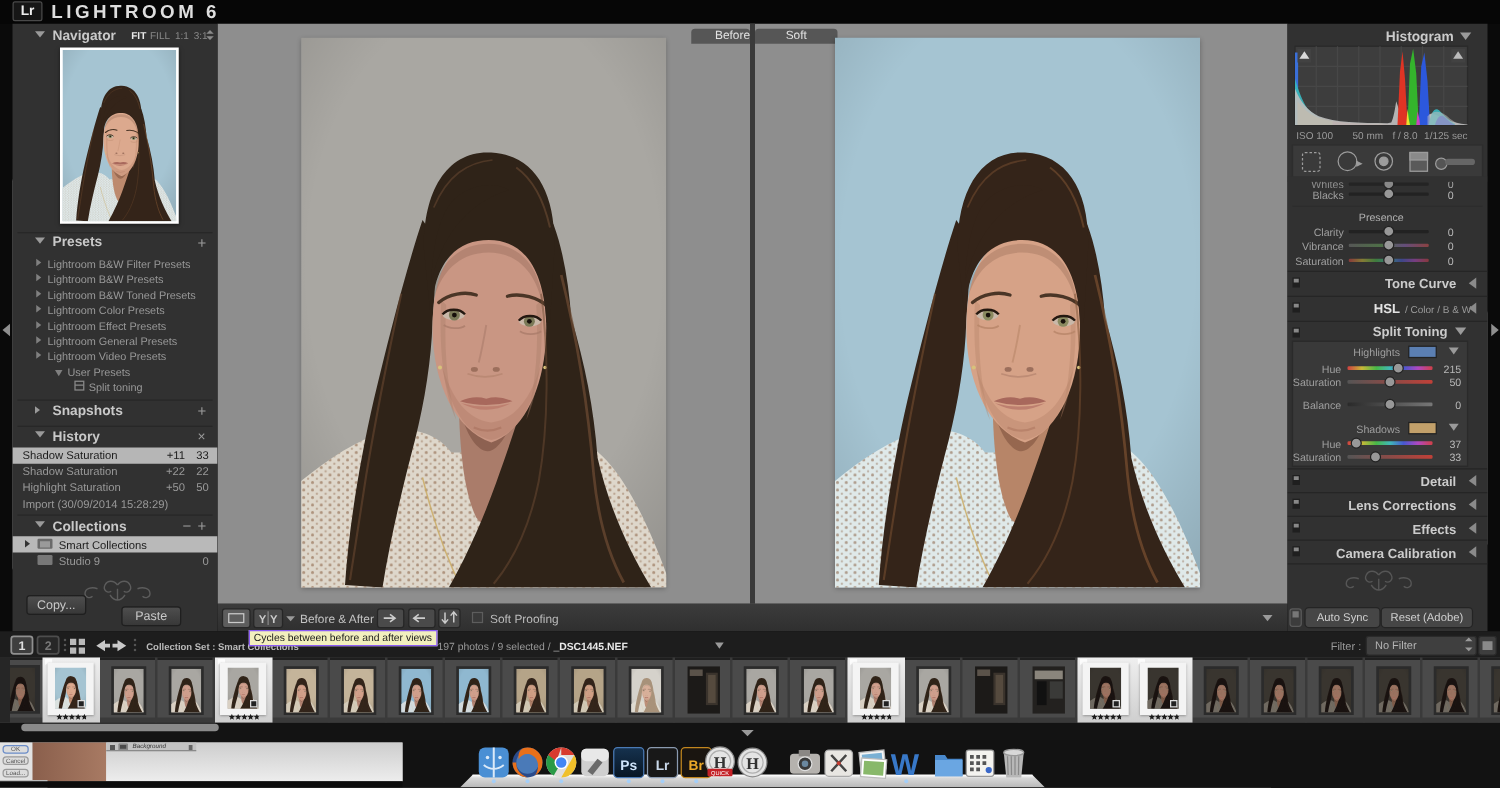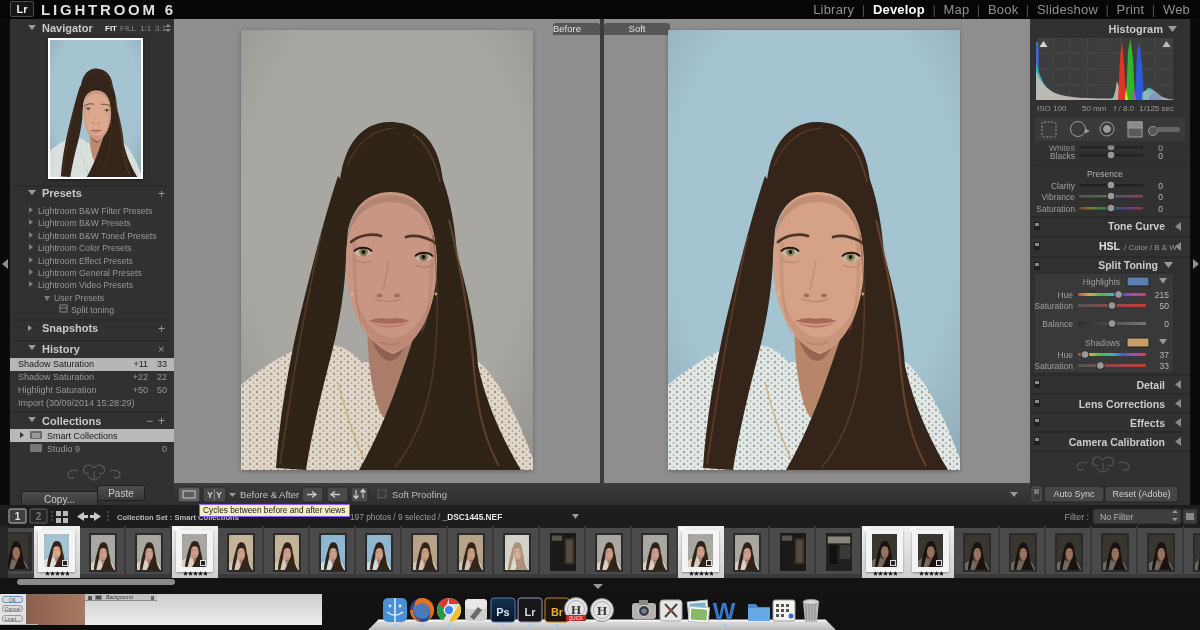--- a/index.html
+++ b/index.html
@@ -33,21 +33,20 @@
 #desk{left:0;top:592px;width:1200px;height:38px;background:#121212}
 .btn{position:absolute;background:linear-gradient(#4e4e4e,#383838);border:1px solid #1f1f1f;
 border-radius:3px;color:#c9c9c9;font-size:10px;text-align:center}
 </style></head>
 <body>
 <div id="stage">
 
 <div class="abs" id="topbar"></div>
 <div class="abs" id="lrbox">Lr</div>
 <div class="abs" id="lrtitle">LIGHTROOM 6</div>
-<div class="abs" id="menu">Library<span class="sep">|</span><b>Develop</b><span class="sep">|</span>Map<span class="sep">|</span>Book<span class="sep">|</span>Slideshow<span class="sep">|</span>Print<span class="sep">|</span>Web</div>
 
 <div class="abs" id="lstrip"></div>
 <div class="abs" id="rstrip"></div>
 <div class="abs" id="lthumb"></div>
 <div class="abs" id="rthumb"></div>
 
 <div class="abs panel" id="center"></div>
 
 <div class="abs panel" id="lpanel"></div>
 <svg class="abs" style="left:10px;top:19px" width="164" height="486" viewBox="0 0 164 486">
@@ -122,21 +121,21 @@
  <rect x="20" y="425" width="12" height="8" rx="1" fill="#787878"></rect>
  <text x="37" y="433" font-size="9" fill="#989898">Studio 9</text>
  <text x="157" y="433" font-size="9" fill="#989898" text-anchor="end">0</text>
 
  <g stroke="#5c5c5c" fill="none" stroke-width="1.1">
   <path d="M84,449 c-3,-4 -8,-4 -10,0 c-2,4 2,7 5,5 M84,449 c3,-4 8,-4 10,0 c2,4 -2,7 -5,5"></path>
   <path d="M68,452 c-5,-2 -10,0 -10,4 c0,3 4,4 6,2 M100,452 c5,-2 10,0 10,4 c0,3 -4,4 -6,2"></path>
   <path d="M84,452 c0,4 0,7 0,9 M78,457 c2,3 4,4 6,4 M90,457 c-2,3 -4,4 -6,4"></path>
  </g>
 </svg>
-<div class="btn" style="left:21px;top:491px;width:77px;height:16px;line-height:15px">Copy...</div>
+<div class="btn" style="left:21px;top:476px;width:48px;height:16px;line-height:15px">Copy...</div>
 <div class="btn" style="left:97px;top:485px;width:48px;height:16px;line-height:15px">Paste</div>
 
 <div class="abs" style="left:48px;top:38px;width:95px;height:141px;background:#fff;box-shadow:0 1px 3px rgba(0,0,0,.5)">
 <svg style="position:absolute;left:2px;top:2px;--bg:#a5c4d2;--hair:#342419;--hl:#7a5031;--skin:#dca98e;--skin2:#bd8a6e;--sw:#dfe9e9;--iris:#8a8a60" width="91" height="137" viewBox="0 0 292 440" preserveAspectRatio="none">
         <use href="#portG"></use>
       </svg>
 </div>
 
 <svg class="abs" style="left:1px;top:258px" width="8" height="12">
       <path d="M7,1 L1,6 L7,11 Z" fill="#8f8f8f"></path>
@@ -837,20 +836,20 @@
 <g id="room2G">
  <rect width="30" height="44" fill="#23211f"></rect>
  <rect x="2" y="4" width="26" height="8" fill="#8a857c"></rect>
  <rect x="4" y="14" width="9" height="22" fill="#111"></rect>
  <rect x="16" y="14" width="12" height="16" fill="#3a3a38"></rect>
 </g>
 </defs>
 </svg>
 
 <div class="abs" style="left:600px;top:19px;width:4px;height:464px;background:#3a3a3a"></div>
-<div class="abs" style="left:553px;top:23px;width:47px;height:12px;background:#565656;border-radius:3px 3px 0 0;color:#e2e2e2;font-size:9.5px;text-align:left;line-height:12px">Before</div>
+<div class="abs" style="left:553px;top:23px;width:47px;height:12px;background:#565656;border-radius:3px 3px 0 0;color:#e2e2e2;font-size:9.5px;text-align:right;line-height:12px">Before</div>
 <div class="abs" style="left:604px;top:23px;width:66px;height:12px;background:#565656;border-radius:3px 3px 0 0;color:#e2e2e2;font-size:9.5px;text-align:center;line-height:12px">Soft</div>
 <svg class="abs" style="box-shadow:0 1px 4px rgba(0,0,0,.3);left:241px;top:30px;--bg:#a9a7a2;--hair:#2f2318;--hl:#6d4b33;--skin:#c99683;--skin2:#aa7c6a;--sw:#ded7cb;--iris:#7b7a58" width="292" height="440" viewBox="0 0 292 440">
       <use href="#portG"></use>
     </svg>
 <svg class="abs" style="box-shadow:0 1px 4px rgba(0,0,0,.3);left:668px;top:30px;--bg:#a5c4d2;--hair:#342419;--hl:#7a5031;--skin:#d6a287;--skin2:#b78568;--sw:#dfe9e9;--iris:#8a8a60" width="292" height="440" viewBox="0 0 292 440">
       <use href="#portG"></use>
     </svg>
 </div>
 </body></html>

